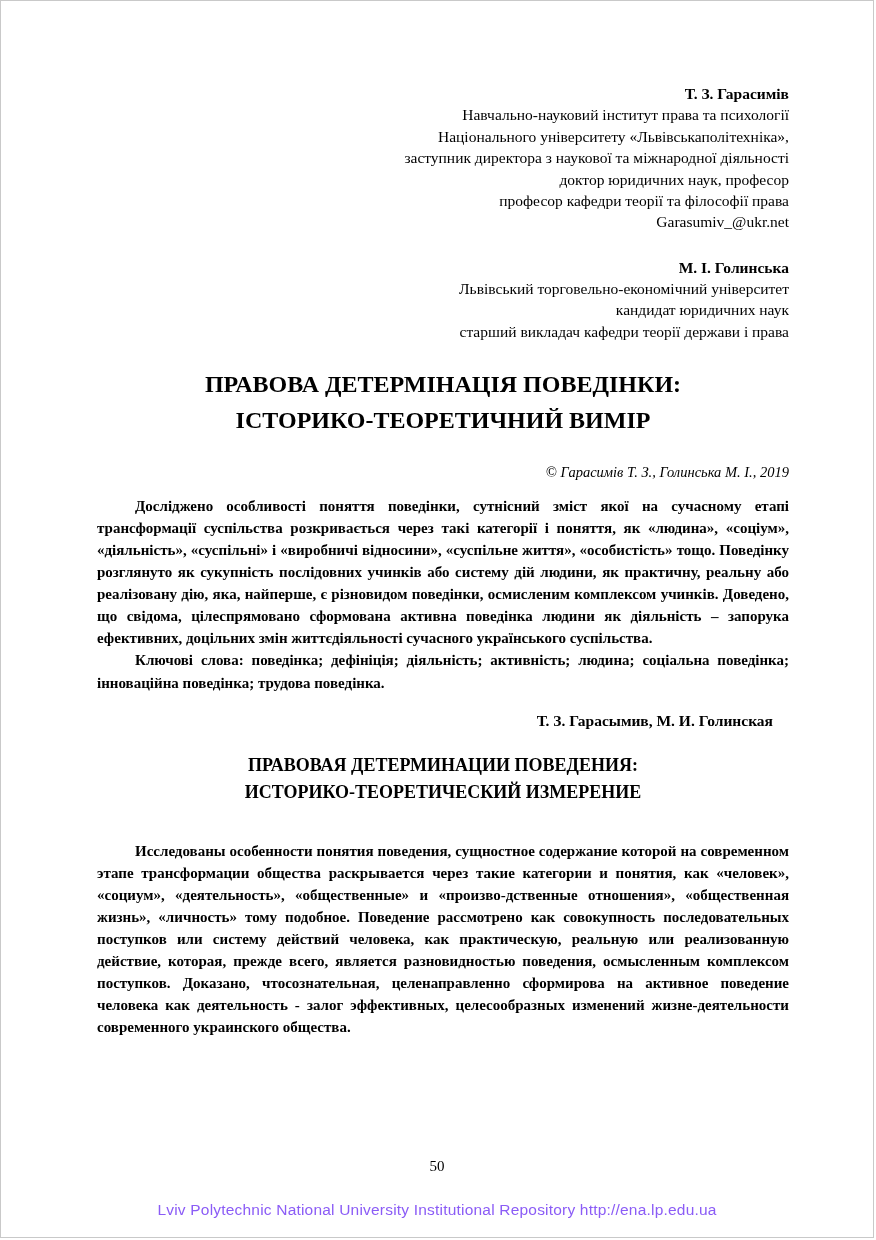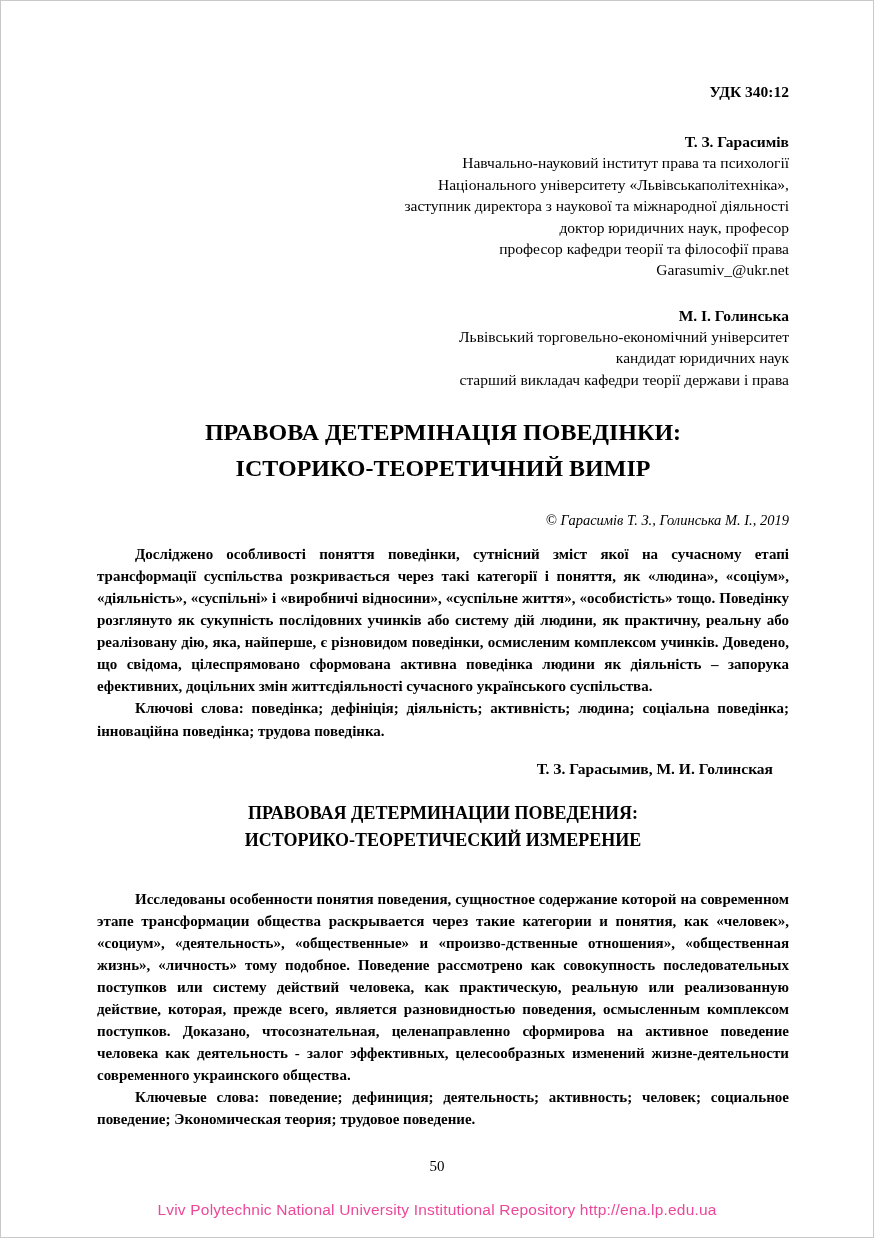--- a/index.html
+++ b/index.html
@@ -90,30 +90,29 @@
     font-size: 15px;
   }
   .repo-footer {
     position: absolute;
     left: 0;
     right: 0;
     bottom: 18px;
     text-align: center;
     font-family: "Liberation Sans", "DejaVu Sans", sans-serif;
     font-size: 15.5px;
-    color: #ec4899;
+    color: #8b5cf6;
     letter-spacing: 0.2px;
   }
 </style>
 </head>
 <body>
 
 <div class="page">
 
-  <div class="udk">УДК 340:12</div>
 
   <div class="author-block first">
     <div class="author-name">Т. З. Гарасимів</div>
     <div>Навчально-науковий інститут права та психології</div>
     <div>Національного університету «Львівськаполітехніка»,</div>
     <div>заступник директора з наукової та міжнародної діяльності</div>
     <div>доктор юридичних наук, професор</div>
     <div>професор кафедри теорії та філософії права</div>
     <div>Garasumiv_@ukr.net</div>
   </div>
@@ -136,19 +135,18 @@
   <p class="keywords">Ключові слова: поведінка; дефініція; діяльність; активність; людина; соціальна поведінка; інноваційна поведінка; трудова поведінка.</p>
 
   <div class="authors-ru">Т. З. Гарасымив, М. И. Голинская</div>
 
   <div class="title-ru">
     <div>ПРАВОВАЯ ДЕТЕРМИНАЦИИ ПОВЕДЕНИЯ:</div>
     <div>ИСТОРИКО-ТЕОРЕТИЧЕСКИЙ ИЗМЕРЕНИЕ</div>
   </div>
 
   <p class="abstract">Исследованы особенности понятия поведения, сущностное содержание которой на современном этапе трансформации общества раскрывается через такие категории и понятия, как «человек», «социум», «деятельность», «общественные» и «произво-дственные отношения», «общественная жизнь», «личность» тому подобное. Поведение рассмотрено как совокупность последовательных поступков или систему действий человека, как практическую, реальную или реализованную действие, которая, прежде всего, является разновидностью поведения, осмысленным комплексом поступков. Доказано, чтосознательная, целенаправленно сформирова на активное поведение человека как деятельность - залог эффективных, целесообразных изменений жизне-деятельности современного украинского общества.</p>
-  <p class="keywords">Ключевые слова: поведение; дефиниция; деятельность; активность; человек; социальное поведение; Экономическая теория; трудовое поведение.</p>
 
   <div class="page-number">50</div>
 
   <div class="repo-footer">Lviv Polytechnic National University Institutional Repository http://ena.lp.edu.ua</div>
 
 </div>
 
 </body></html>

